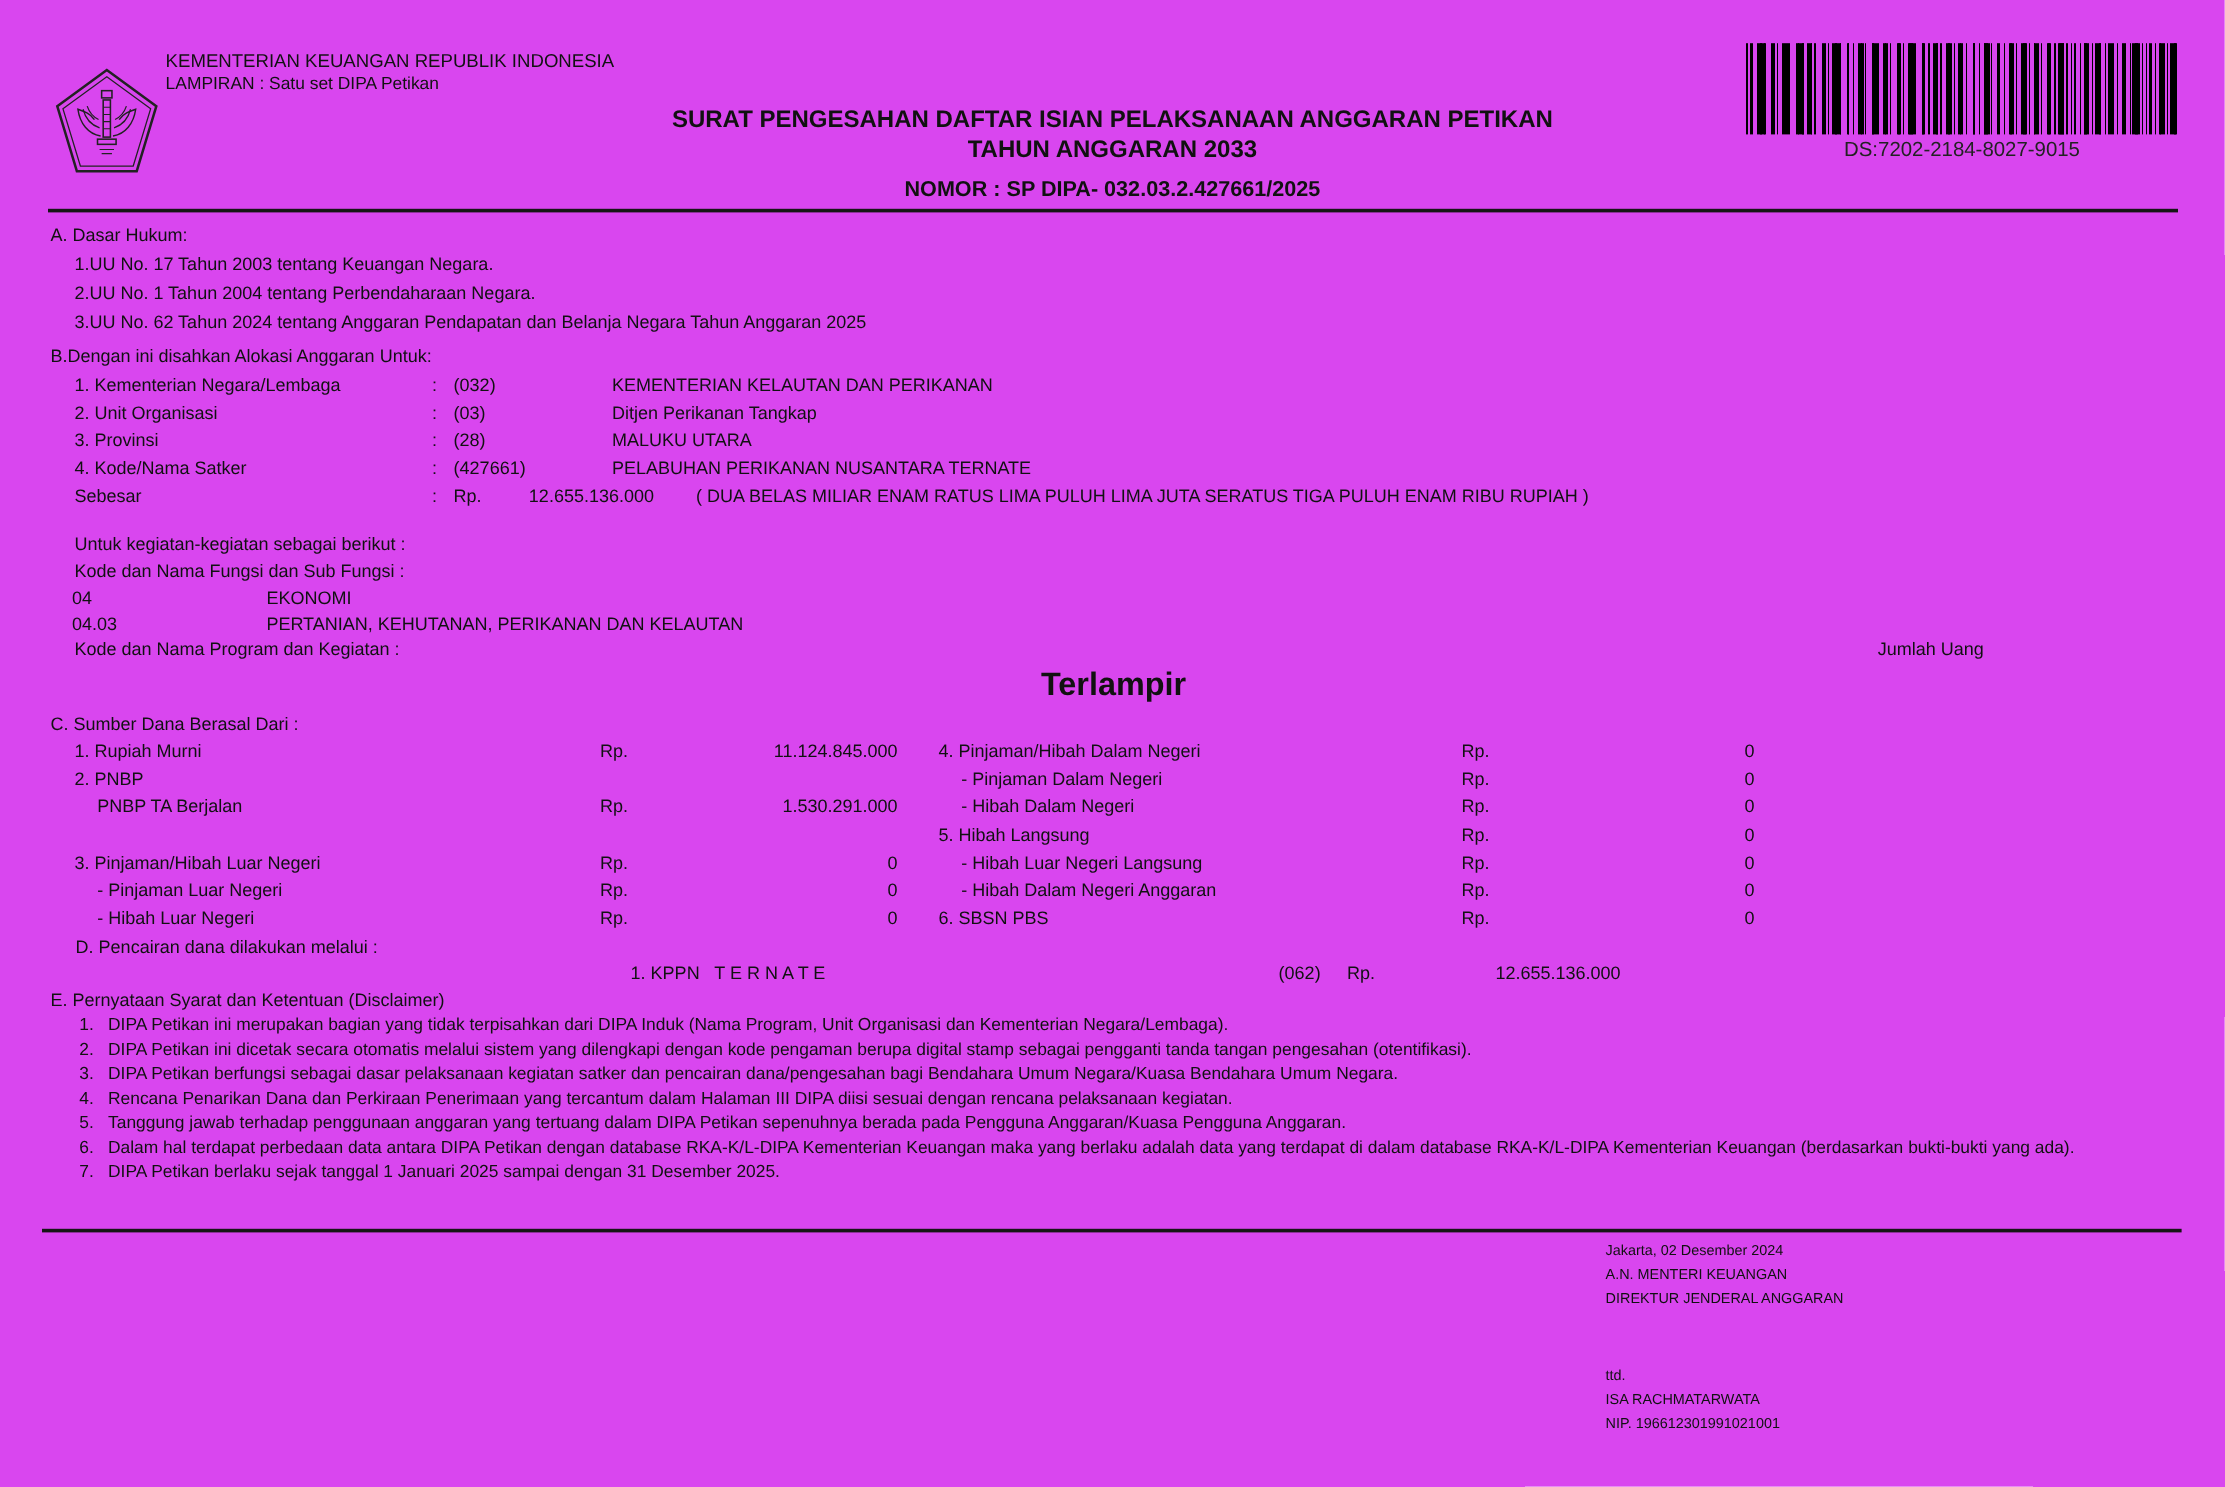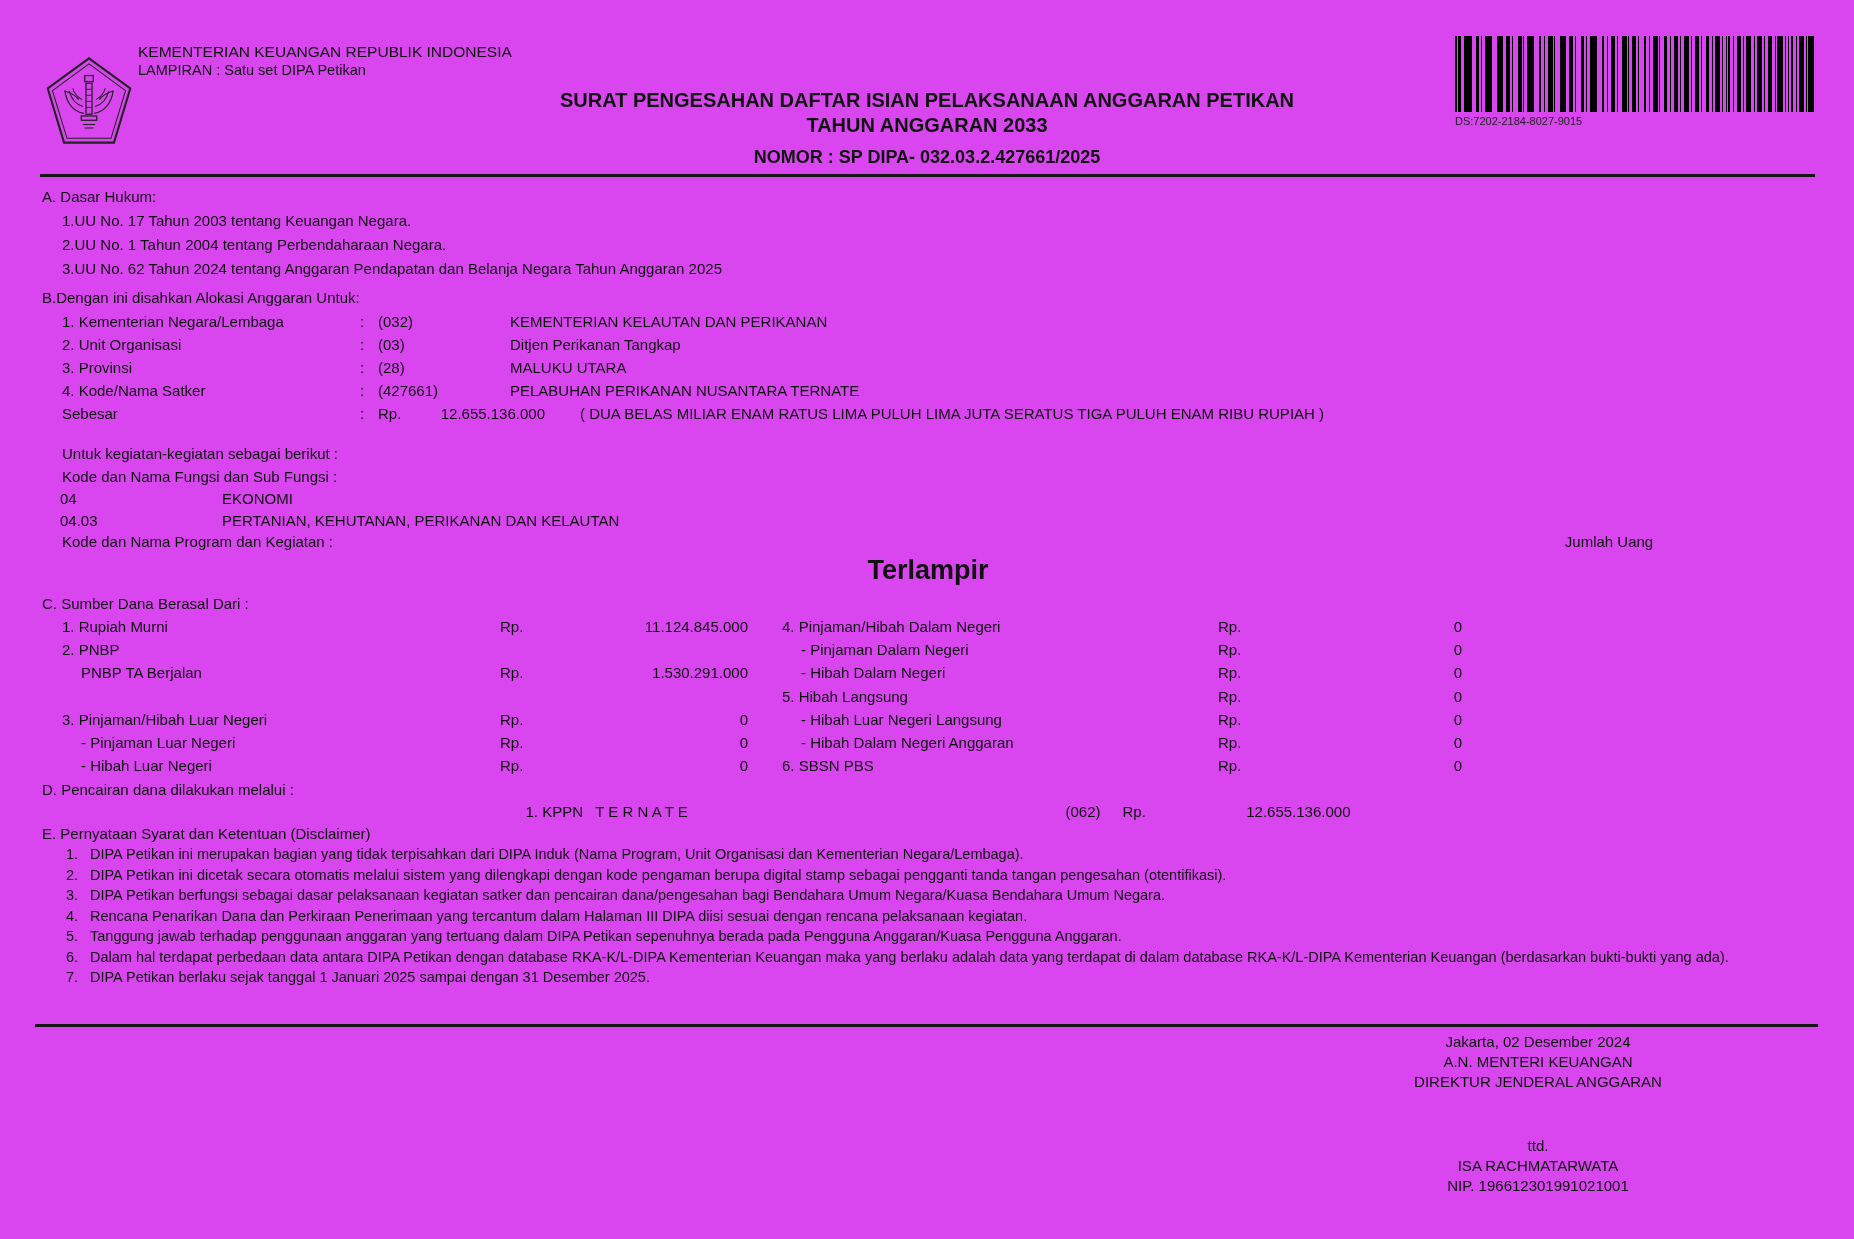--- a/index.html
+++ b/index.html
@@ -16,21 +16,21 @@
   .hdr-line2 { font-size:14.5px; }
   .title-block { position:absolute; left:250px; right:250px; top:88px; text-align:center; }
   .title1, .title2 { font-size:20px; font-weight:bold; line-height:25px; }
   .nomor { font-size:18px; font-weight:bold; margin-top:9px; }
   .barcode-wrap { position:absolute; left:1455px; top:36px; width:360px; }
   .barcode { width:360px; height:76px;
     background-image:
       repeating-linear-gradient(90deg,#000 0 2px,transparent 2px 5px,#000 5px 6px,transparent 6px 9px,#000 9px 13px,transparent 13px 15px,#000 15px 16px,transparent 16px 21px),
       repeating-linear-gradient(90deg,transparent 0 3px,#000 3px 5px,transparent 5px 12px,#000 12px 17px,transparent 17px 23px,#000 23px 24px,transparent 24px 31px);
   }
-  .barcode-label { font-size:11px; margin-top:3px; color:#222; }
+  .barcode-label { text-align:center; font-size:17px; margin-top:3px; color:#222; }
   .rule-top { position:absolute; left:40px; right:39px; top:174px; height:3px; background:#151515; }
 
   
   .content { padding:8px 40px 0 42px; }
   .sec-head { line-height:24px; }
   .a-item { padding-left:20px; line-height:24px; }
   .sec-b-head { margin-top:5px; line-height:24px; }
   .b-row { display:flex; padding-left:20px; line-height:23px; }
   .b-row:first-of-type { margin-top:2px; }
   .b-label { width:298px; }
@@ -53,35 +53,35 @@
   .sec-c-head { margin-top:6px; line-height:23px; }
   .c-row { display:flex; line-height:23.2px; padding-left:20px; }
   .c-label { width:438px; }
   .c-label.indent, .c-label2.indent { padding-left:19px; }
   .c-rp { width:48px; }
   .c-amt { width:200px; text-align:right; }
   .c-gap { width:34px; }
   .c-label2 { width:436px; }
   .c-amt2 { width:196px; text-align:right; }
 
-  .sec-d-head { line-height:22px; margin-top:2px; }
+  .sec-d-head { line-height:22px; margin-top:2px;margin-left:21px; }
   .d-row { display:flex; line-height:22px; padding-left:20px;justify-content:center; }
   .d-label { width:540px; white-space:pre; }
   .d-code { width:57px; }
   .d-rp { width:38px; }
   .d-amt { width:190px; text-align:right; }
 
   .sec-e-head { line-height:21px; }
   .e-row { display:flex; padding-left:24px; line-height:20.5px; font-size:14.5px; }
   .e-num { width:24px; }
   .e-text { flex:1; }
 
   
   .rule-bottom { position:absolute; left:35px; right:36px; top:1024px; height:3px; background:#151515; }
-  .sign-block { position:absolute; left:1338px; top:1032px; width:400px; text-align:center; line-height:20px; font-size:15px; }
+  .sign-block { position:absolute; left:1338px; top:1032px; width:400px; line-height:20px; font-size:12px; }
   .sign-ttd { margin-top:44px; }
 </style>
 </head>
 <body>
 
 <div class="page">
 
   <div class="hdr">
     <svg class="logo" viewBox="0 0 100 102" fill="none" stroke="#222">
       <polygon points="50,2 98,37 79,100 21,100 2,37" stroke-width="2.4"></polygon>

